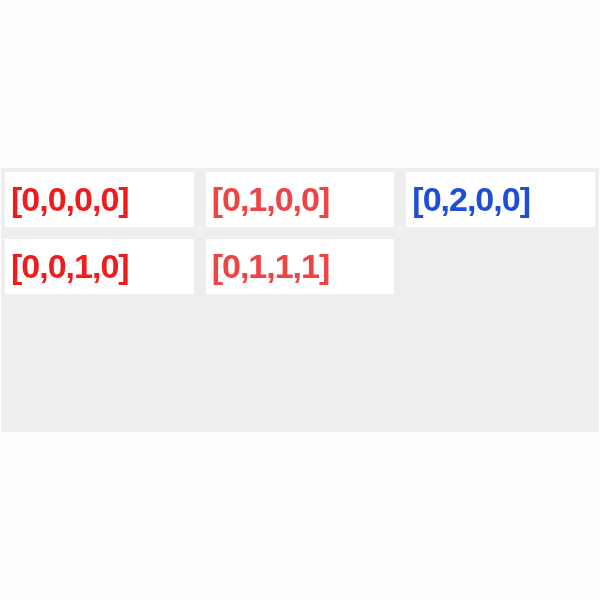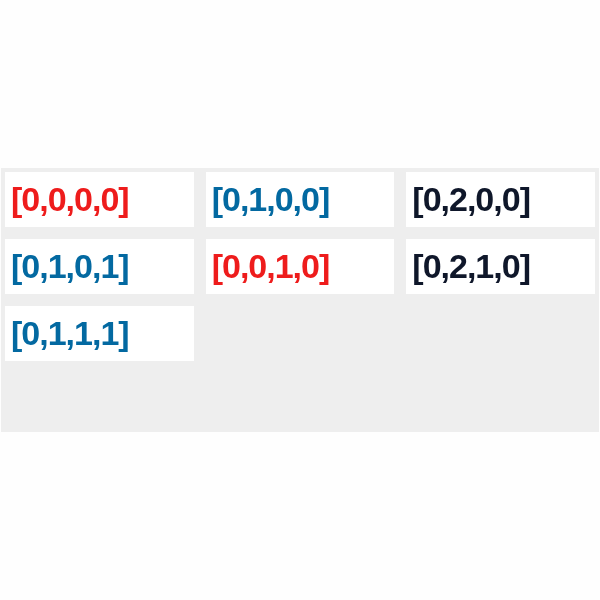--- a/index.html
+++ b/index.html
@@ -25,30 +25,28 @@
     .cell {
       background: #ffffff;
       padding: 8px 6px;
       font-size: 34px;
       font-weight: bold;
       text-align: left;
       letter-spacing: -1px;
       white-space: nowrap;
     }
     .col0 { color: #ee1c1c; }
-    .col1 { color: #0369a1; }
-    .col2 { color: #0f172a; }
+    .col1 { color: #ef4444; }
+    .col2 { color: #1d4ed8; }
   </style>
 </head>
 <body>
 
 <div class="grid">
   <div class="cell col0">[0,0,0,0]</div>
   <div class="cell col1">[0,1,0,0]</div>
   <div class="cell col2">[0,2,0,0]</div>
 
-  <div class="cell col1">[0,1,0,1]</div>
 
   <div class="cell col0">[0,0,1,0]</div>
-  <div class="cell col2">[0,2,1,0]</div>
 
   <div class="cell col1">[0,1,1,1]</div>
 </div>
 
 </body></html>

